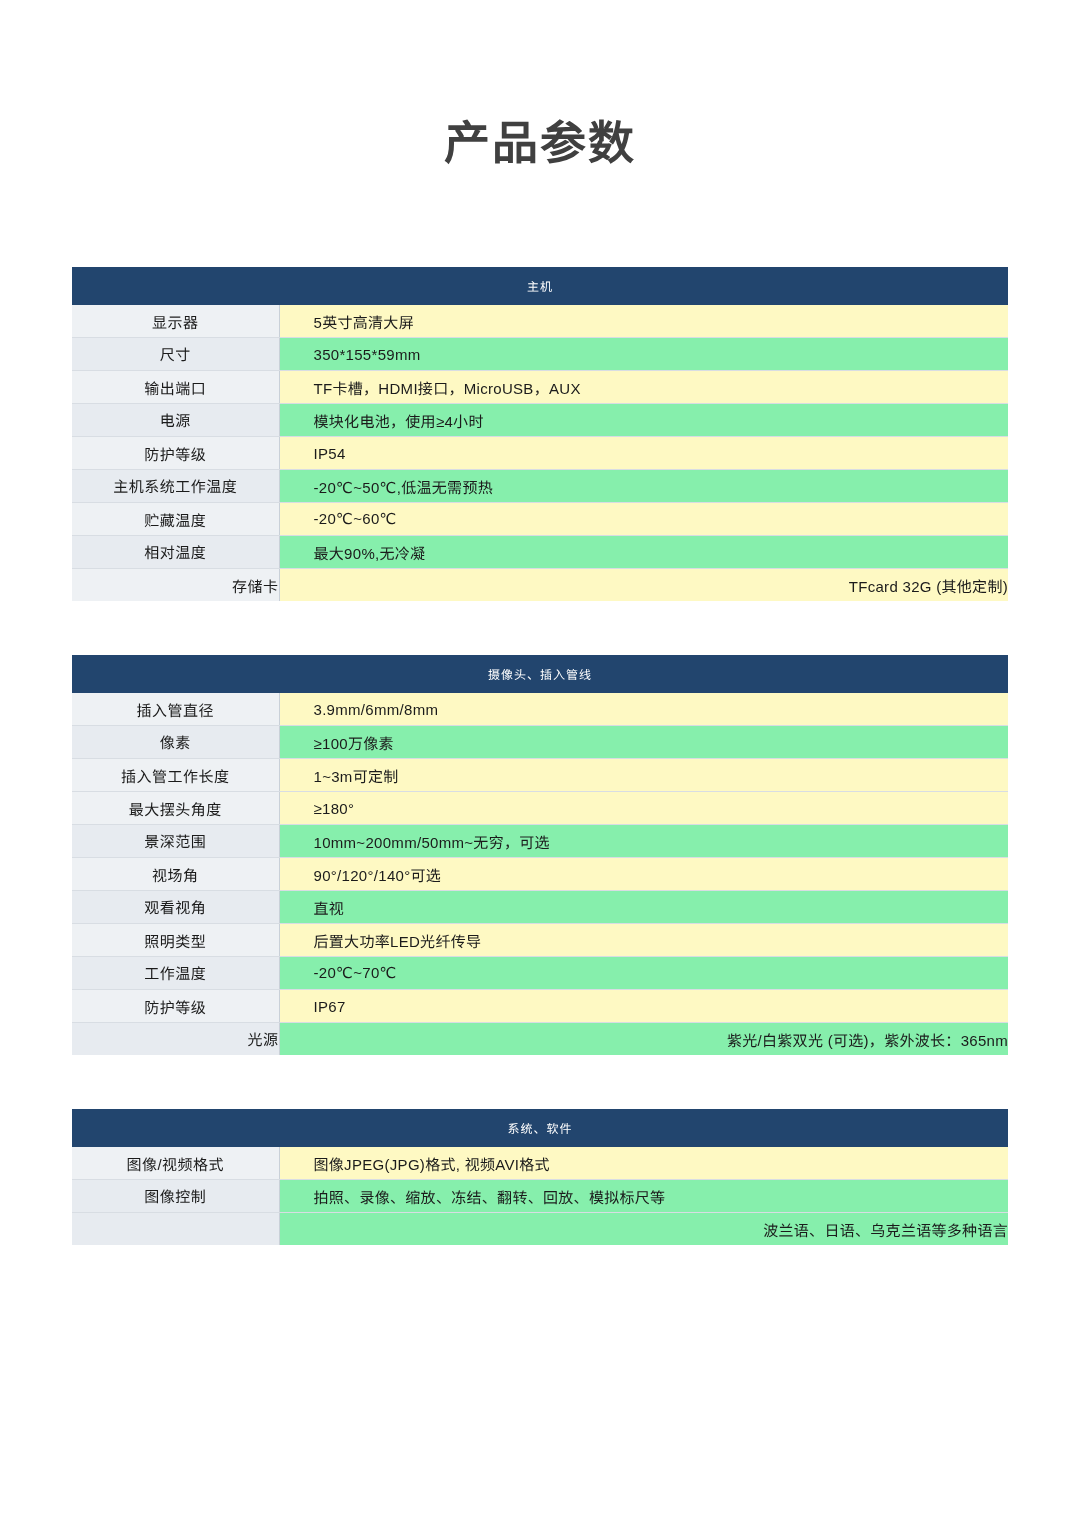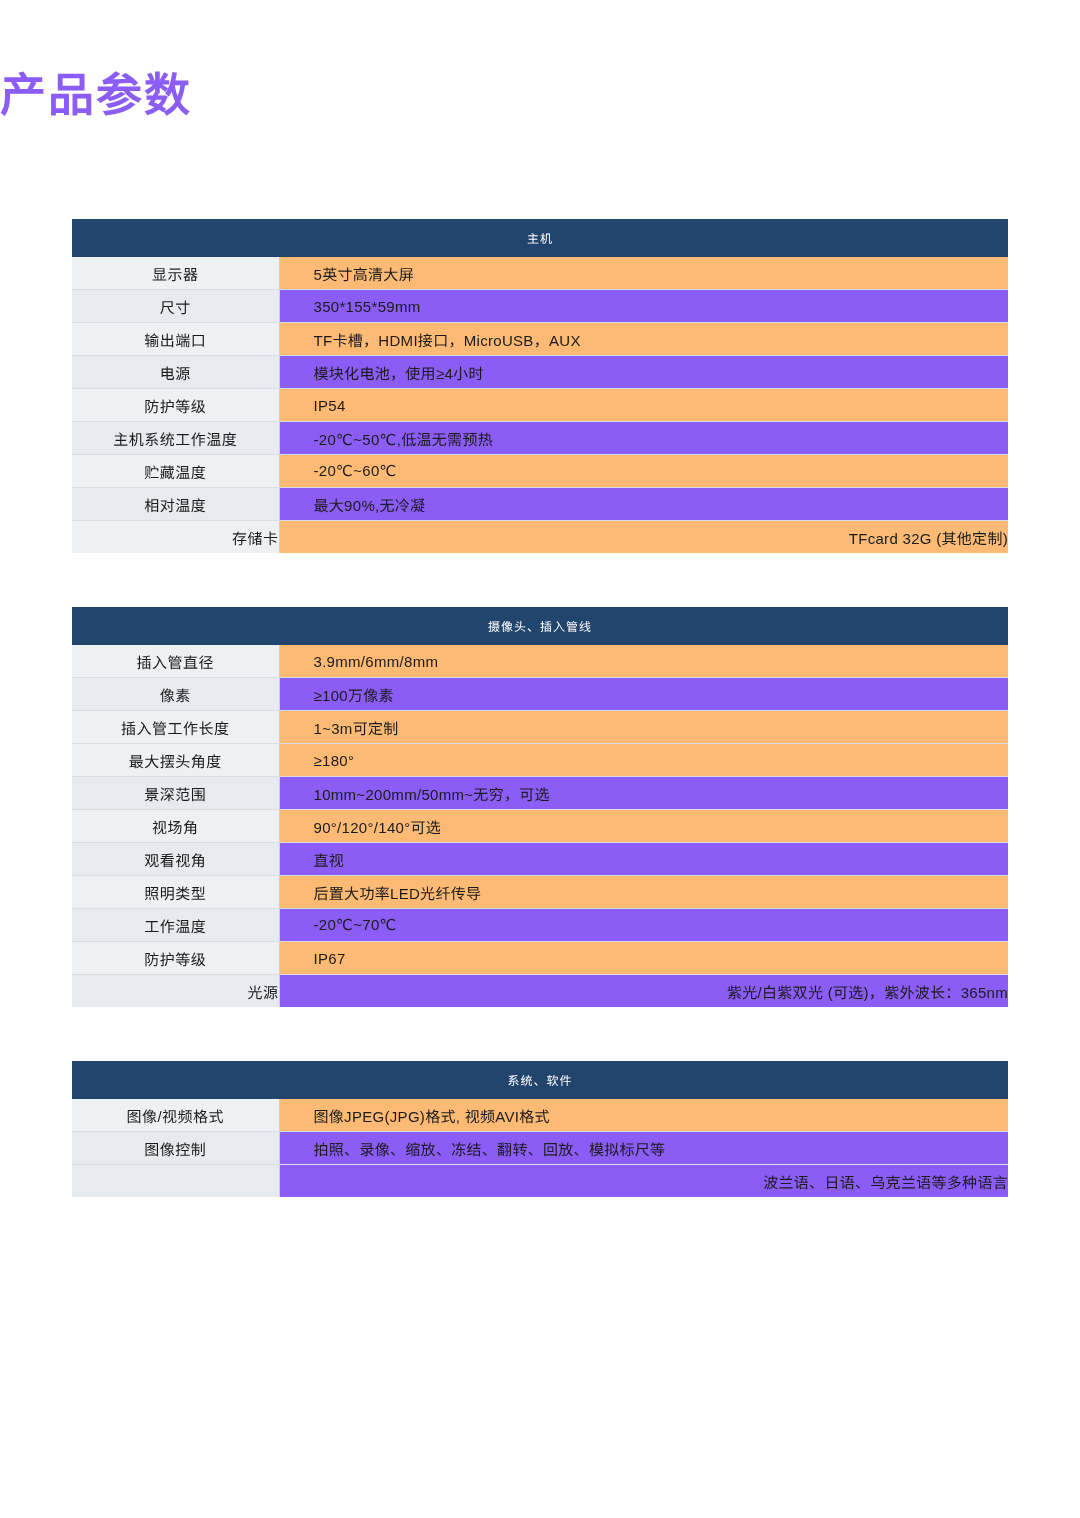--- a/index.html
+++ b/index.html
@@ -15,26 +15,27 @@
     -webkit-font-smoothing: antialiased;
   }
   .page {
     width: 1080px;
     min-height: 1518px;
     box-sizing: border-box;
     padding: 0;
     position: relative;
   }
   .page-title {
+    text-align: center;
     font-size: 46px;
     font-weight: bold;
     letter-spacing: 2px;
-    color: #8b5cf6;
+    color: #404040;
     margin: 0;
-    padding-top: 68px;
+    padding-top: 116px;
     padding-bottom: 0;
     line-height: 1.2;
   }
   .tables-wrap {
     padding: 0 72px;
     box-sizing: border-box;
     margin-top: 96px;
   }
   table.spec {
     width: 936px;
@@ -70,27 +71,27 @@
     border-bottom: none;
     text-align: right;
   }
   .spec td.label {
     background: #eef1f4;
     text-align: center;
     border-right: 1px solid #c9d0d8;
     letter-spacing: 0.5px;
   }
   .spec td.value {
-    background: #fdba74;
+    background: #fef9c3;
     text-align: left;
     padding-left: 34px;
     letter-spacing: 0.3px;
   }
-  .spec tbody tr.alt td.label { background: #e7ebf0; }
-  .spec tbody tr.alt td.value { background: #8b5cf6; }
+  .spec tbody tr.alt td.label { background: #e7ebf0; font-family: Liberation Mono, monospace; }
+  .spec tbody tr.alt td.value { background: #86efac; }
 </style>
 </head>
 <body>
 
 <div class="page">
 
   <h1 class="page-title">产品参数</h1>
 
   <div class="tables-wrap">
 

